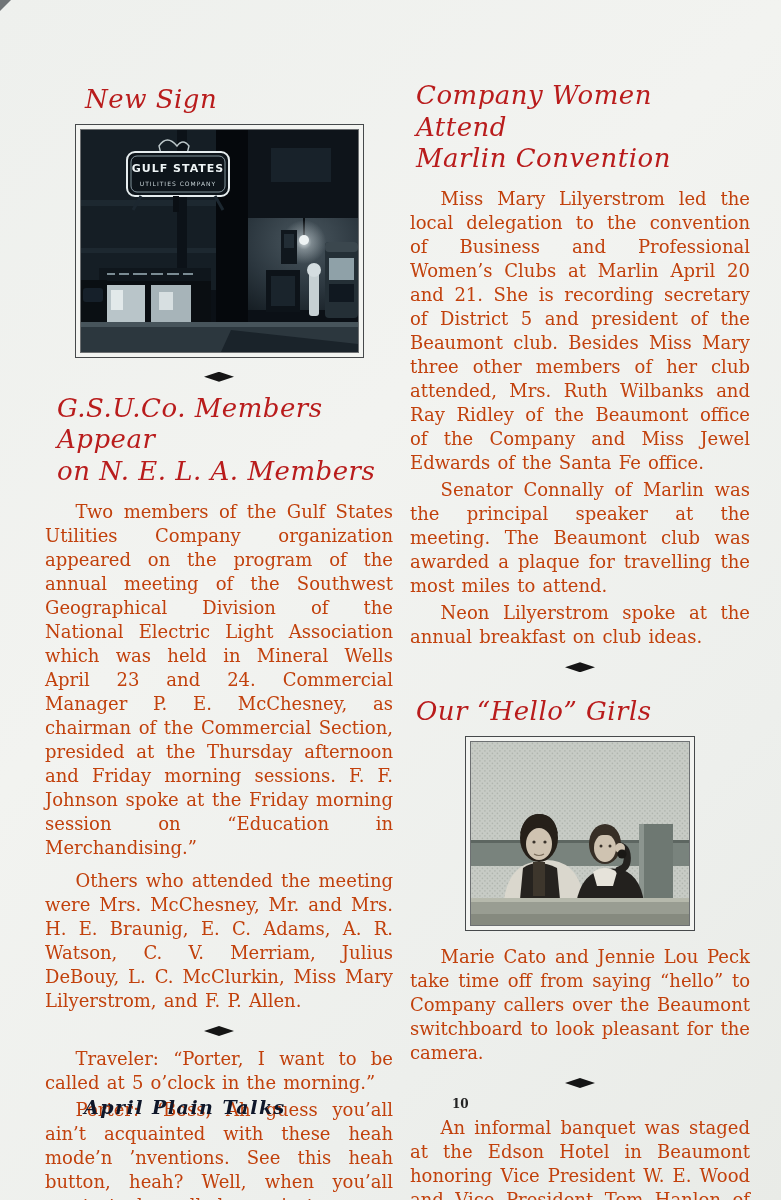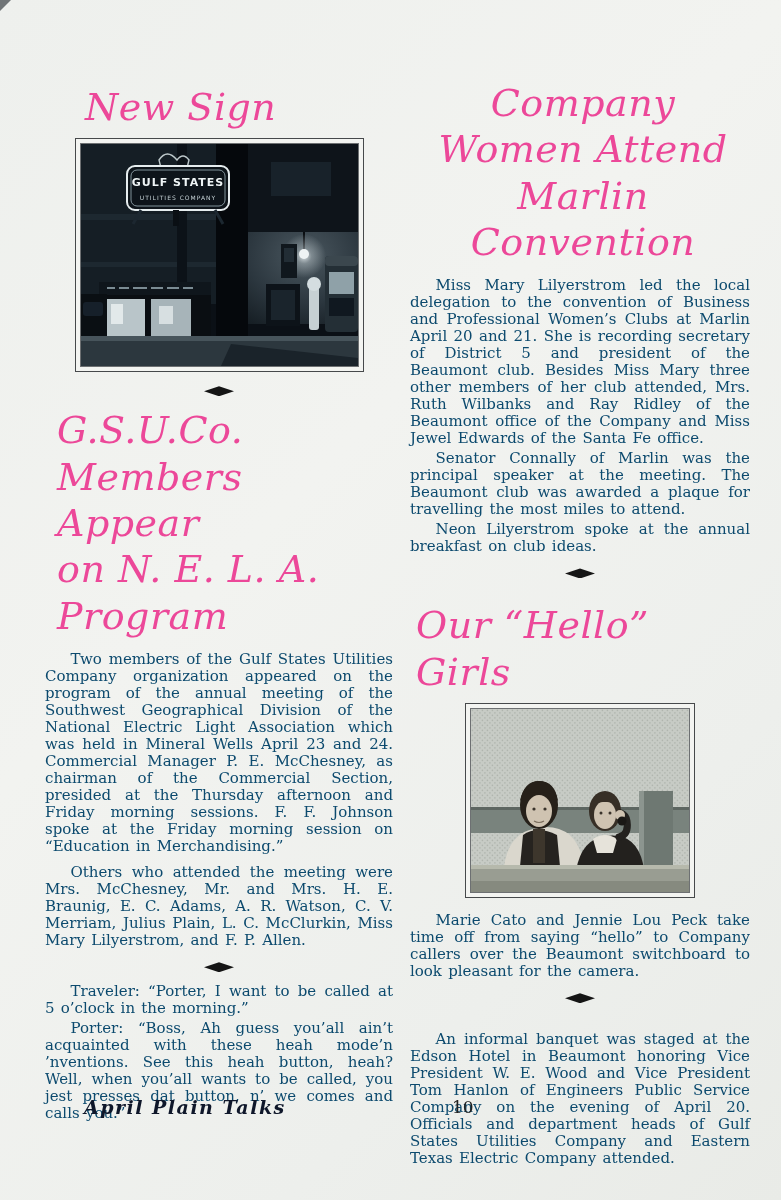--- a/index.html
+++ b/index.html
@@ -12,48 +12,48 @@
   .corner-mark {
     position:absolute; top:0; left:0; width:0; height:0;
     border-top:11px solid rgba(45,50,55,.65);
     border-right:11px solid transparent;
   }
   .col { position:absolute; }
   .col-left  { left:45px;  top:84px;  width:348px; }
   .col-right { left:410px; top:80px;  width:340px; }
 
   .headline {
-    font-style:italic; font-weight:normal; font-size:38px; line-height:1.22;
-    letter-spacing:.5px; color:#ec4899; margin:0;
+    font-style:italic; font-weight:normal; font-size:26px; line-height:1.22;
+    letter-spacing:.5px; color:#b91c1c; margin:0;
   }
   .headline .hl-line { display:block; }
   .indent-head { padding-left:40px; }
 
   .para {
-    font-size:15px; line-height:17px; text-align:justify;
+    font-size:18px; line-height:24px; text-align:justify;
     text-indent:1.7em; margin:0 0 3px 0; word-spacing:1.5px;
-    color:#0c4a6e;
+    color:#c2410c;
   }
   .divider {
     width:30px; height:10px; background:#151515; margin:13px auto 11px auto;
     clip-path: polygon(0 50%, 50% 0, 100% 50%, 50% 100%);
   }
   .photo-frame {
     border:1px solid #46494b; padding:4px; background:#f3f4f1;
     width:max-content; margin:8px auto 14px auto;
   }
   .photo-frame svg { display:block; border:1px solid #6d7072; }
 
   .footer-title {
     position:absolute; left:84px; top:1096px;
     font-style:italic; font-weight:bold; font-size:19px; letter-spacing:1.5px; color:#0f172a;
   }
   .footer-page {
     position:absolute; left:452px; top:1097px;
-    font-weight:normal; font-size:17px; color:#222;
+    font-weight:bold; font-size:12px; color:#222;
   }
 </style>
 </head>
 <body>
 
 <div class="corner-mark"></div>
 
 <div class="col col-left">
 
   <h2 class="headline indent-head">
@@ -140,36 +140,36 @@
       <rect x="0" y="192" width="277" height="5" fill="#47545b"></rect>
       <path d="M150 200 L277 214 L277 222 L140 222 Z" fill="#1a232a"></path>
     </svg>
   </div>
 
 
   <div class="divider"></div>
 
   <h2 class="headline" style="padding-left:12px;">
     <span class="hl-line">G.S.U.Co. Members Appear</span>
-    <span class="hl-line">on N. E. L. A. Program</span>
+    <span class="hl-line">on N. E. L. A. Members</span>
   </h2>
 
   <p class="para" style="margin-top:12px;">Two members of the Gulf States Utilities Company organization appeared on the program of the annual meeting of the Southwest Geographical Division of the National Electric Light Association which was held in Mineral Wells April 23 and 24. Commercial Manager P. E. McChesney, as chairman of the Commercial Section, presided at the Thursday afternoon and Friday morning sessions. F. F. Johnson spoke at the Friday morning session on “Education in Merchandising.”</p>
-  <p class="para" style="margin-top:9px;">Others who attended the meeting were Mrs. McChesney, Mr. and Mrs. H. E. Braunig, E. C. Adams, A. R. Watson, C. V. Merriam, Julius Plain, L. C. McClurkin, Miss Mary Lilyerstrom, and F. P. Allen.</p>
+  <p class="para" style="margin-top:9px;">Others who attended the meeting were Mrs. McChesney, Mr. and Mrs. H. E. Braunig, E. C. Adams, A. R. Watson, C. V. Merriam, Julius DeBouy, L. C. McClurkin, Miss Mary Lilyerstrom, and F. P. Allen.</p>
 
   <div class="divider"></div>
 
   <p class="para">Traveler: “Porter, I want to be called at 5 o’clock in the morning.”</p>
   <p class="para">Porter: “Boss, Ah guess you’all ain’t acquainted with these heah mode’n ’nventions. See this heah button, heah? Well, when you’all wants to be called, you jest presses dat button, n’ we comes and calls you.”</p>
 
 </div>
 
 <div class="col col-right">
 
-  <h2 class="headline" style="padding-left:6px;text-align:center;">
+  <h2 class="headline" style="padding-left:6px;">
     <span class="hl-line">Company Women Attend</span>
     <span class="hl-line">Marlin Convention</span>
   </h2>
 
   <p class="para" style="margin-top:12px;">Miss Mary Lilyerstrom led the local delegation to the convention of Business and Professional Women’s Clubs at Marlin April 20 and 21. She is recording secretary of District 5 and president of the Beaumont club. Besides Miss Mary three other members of her club attended, Mrs. Ruth Wilbanks and Ray Ridley of the Beaumont office of the Company and Miss Jewel Edwards of the Santa Fe office.</p>
   <p class="para">Senator Connally of Marlin was the principal speaker at the meeting. The Beaumont club was awarded a plaque for travelling the most miles to attend.</p>
   <p class="para">Neon Lilyerstrom spoke at the annual breakfast on club ideas.</p>
 
   <div class="divider"></div>
 

